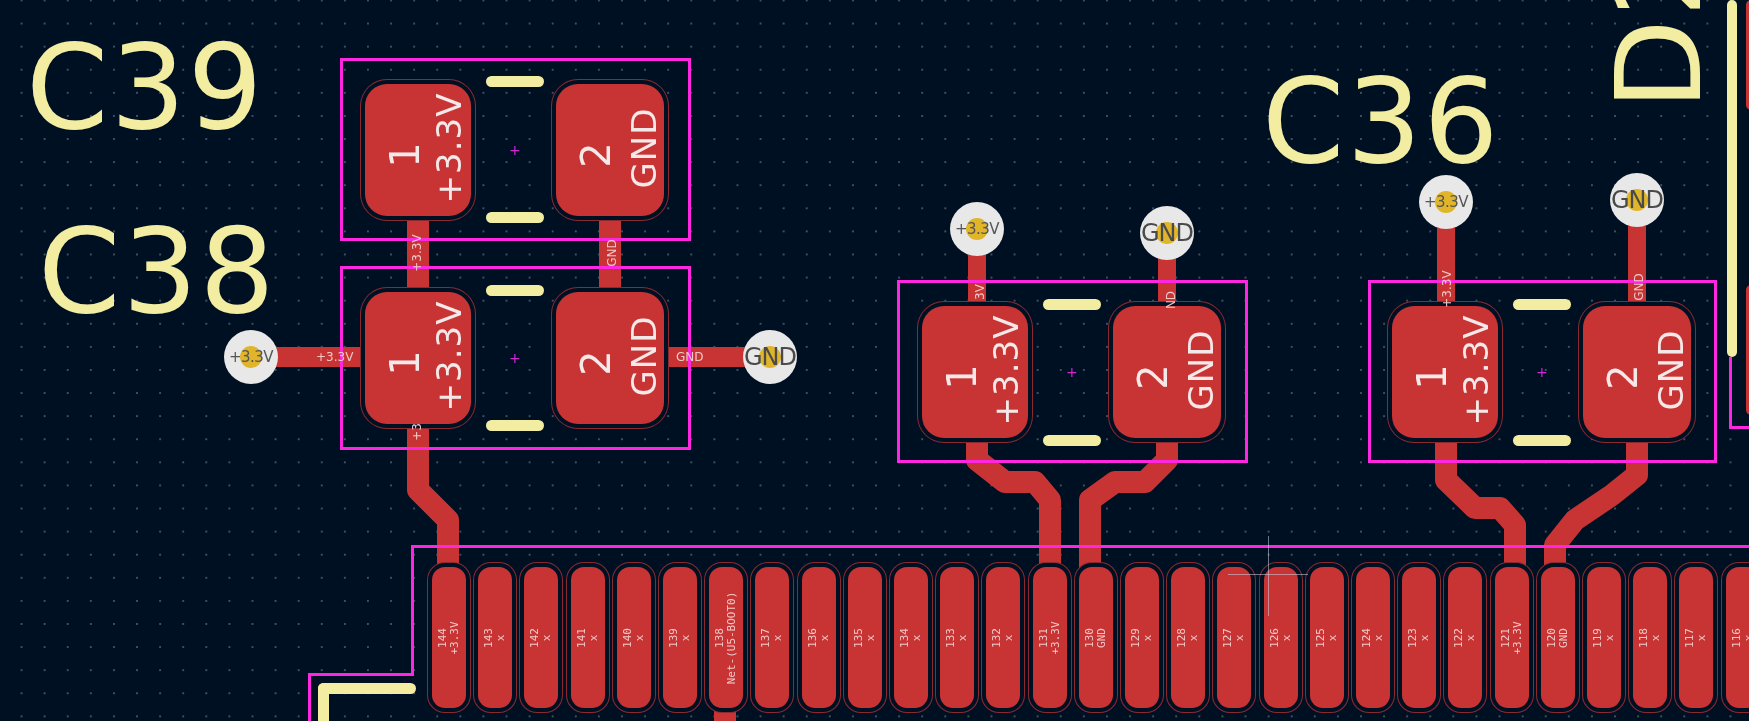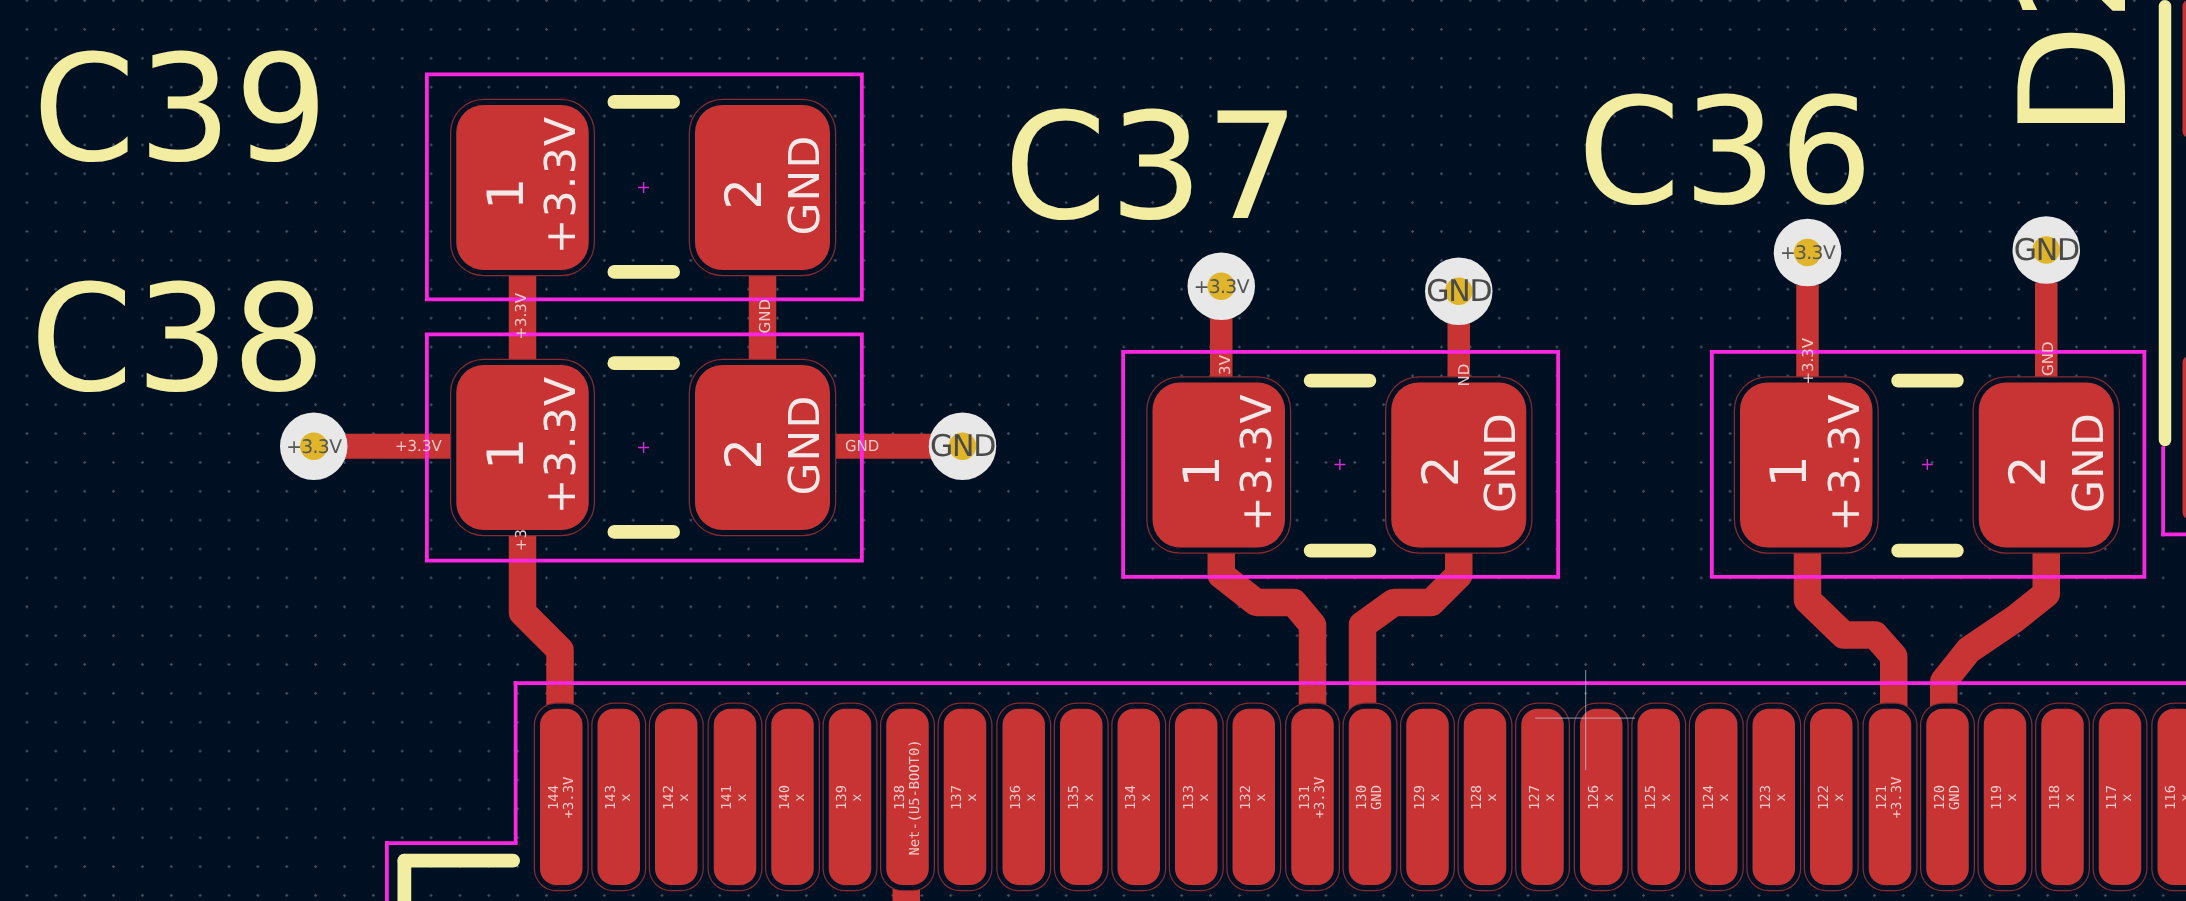--- a/index.html
+++ b/index.html
@@ -57,22 +57,21 @@
 
       <path d="M1446 430 L1446 480 L1475 508 L1500 508 L1515 525 L1515 590"></path>
 
       <path d="M1637 430 L1637 475 L1612 495 L1575 520 L1555 545 L1555 590"></path>
 
       <path d="M725 690 L725 721"></path>
     </g>
   </svg>
 
   <div class="silk-text refdes" style="left:26px;top:28px;">C39</div>
-  <div class="silk-text refdes" style="left:24px;top:212px;">C38</div>
-  <div class="silk-text refdes" style="left:803px;top:74px;">C37</div>
+  <div class="silk-text refdes" style="left:38px;top:212px;">C38</div>
   <div class="silk-text refdes" style="left:1262px;top:62px;">C36</div>
   <div class="silk-text refdes" style="left:1600px;top:110px;transform:rotate(-90deg);transform-origin:left top;">D2</div>
 
   <div style="position:absolute;left:1727px;top:0;width:10px;height:357px;background:#f2eda1;border-radius:5px;"></div>
   <div style="position:absolute;left:1729px;top:357px;width:30px;height:72px;border-left:3px solid #ff26e2;border-bottom:3px solid #ff26e2;box-sizing:border-box;"></div>
   <div style="position:absolute;left:1746px;top:0;width:10px;height:110px;background:#c83434;border-radius:6px;"></div>
   <div style="position:absolute;left:1746px;top:285px;width:10px;height:130px;background:#c83434;border-radius:6px;"></div>
 
   <div class="courtyard" style="left:340px;top:58px;width:351px;height:183px;"></div>
   <div class="silk-line" style="left:486px;top:76px;width:58px;"></div>

